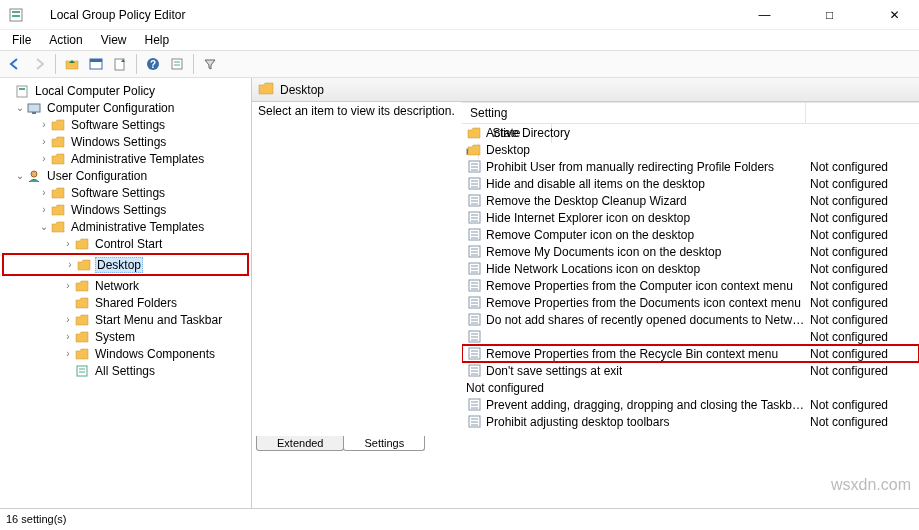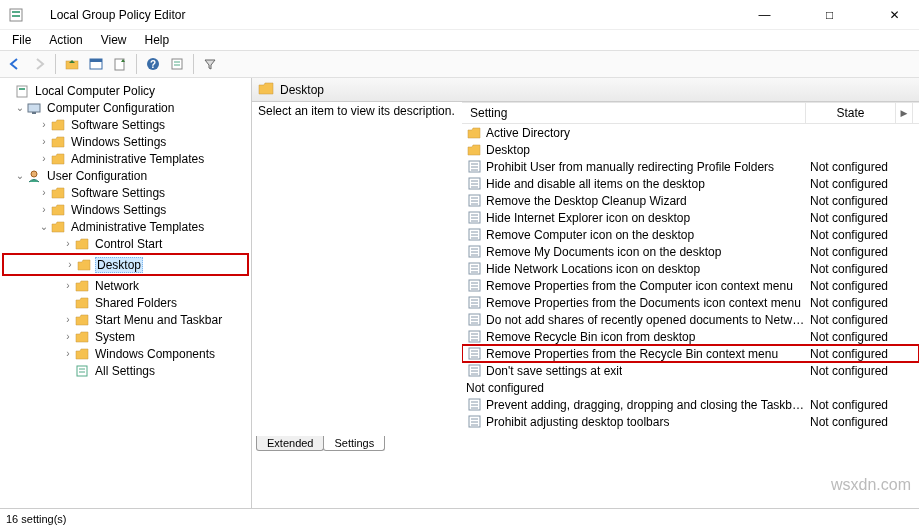--- a/index.html
+++ b/index.html
@@ -22,34 +22,34 @@
 .tree .node { display: flex; align-items: center; height: 17px; white-space: nowrap; }
 .tree .node .tw { width: 12px; text-align: center; color: #777; font-size: 10px; cursor: pointer; }
 .tree .node .ic { width: 16px; height: 16px; margin-right: 3px; display:flex; align-items:center; justify-content:center; }
 .tree .node .lbl { padding: 0 2px; }
 .tree .node.sel .lbl { background: #cde8ff; border: 1px dotted #7eb4ea; padding: 0 1px; }
 .tree .redbox { border: 2px solid #c00; padding: 1px 0; margin: 1px 0; }
 
 .right { flex: 1; display: flex; flex-direction: column; }
 .crumb { height: 24px; background: linear-gradient(#f8f8f8,#eaeaea); border-bottom: 1px solid #ccc; display: flex; align-items: center; padding: 0 6px; gap: 6px; }
 .desc { height: 18px; padding: 2px 6px; font-size: 12px; }
-.listhdr { height: 22px; display: flex; border-top: 1px solid #e5e5e5; border-bottom: 1px solid #e5e5e5; background: #fff; }
+.listhdr { height: 22px; display: flex; border-top: 1px solid #e5e5e5; border-bottom: 1px solid #e5e5e5; background: #fff; flex-direction: column; }
 .listhdr .col { padding: 3px 8px; border-right: 1px solid #e5e5e5; }
 .listhdr .col1 { width: 344px; }
 .listhdr .col2 { width: 90px; text-align: center; }
 .listhdr .col3 { width: 12px; display:flex; align-items:center; justify-content:center; font-size:9px; color:#666; }
 .list { flex: 1; overflow: hidden; position: relative; }
 .row { display: flex; align-items: center; height: 17px; }
 .row .cell1 { width: 344px; display: flex; align-items: center; padding-left: 4px; white-space: nowrap; overflow: hidden; text-overflow: ellipsis; }
 .row .cell1 .ic { width: 16px; height: 14px; margin-right: 4px; flex-shrink:0; display:flex; align-items:center; justify-content:center; }
 .row .cell1 .txt { white-space: nowrap; overflow: hidden; text-overflow: ellipsis; }
 .row .cell2 { width: 100px; padding-left: 4px; }
 .row.redbox { outline: 2px solid #c00; outline-offset: -1px; }
 .tabs { height: 21px; display:flex; align-items:flex-end; padding-left: 4px; border-top:1px solid #fff; }
-.tab { border:1px solid #999; border-top:none; padding:1px 10px; font-size:11px; margin-right:-1px; background:#f0f0f0; border-radius: 0 0 3px 3px; }
+.tab { border:1px solid #999; border-top:none; padding:1px 20px; font-size:11px; margin-right:-1px; background:#f0f0f0; border-radius: 0 0 3px 3px; }
 .tab.active { background:#fff; }
 
 .status { height: 20px; border-top: 1px solid #ccc; padding: 2px 6px; font-size: 11px; display:flex; align-items:center; }
 .watermark { position: absolute; right: 8px; bottom: 36px; font-size: 16px; color: #bbb; }
 
 
 .folder-svg { fill:#f6c150; stroke:#c7963f; stroke-width:0.5; }
 .setting-svg { fill:#fff; stroke:#89a; stroke-width:1; }
 </style>
 </head>
@@ -478,21 +478,20 @@
             <div class="row">
               <div class="cell1">
                 <span class="ic">
                   <svg width="13" height="13">
                     <rect class="setting-svg" x="1" y="1" width="11" height="11"></rect>
                     <line x1="3" y1="4" x2="10" y2="4" stroke="#89a"></line>
                     <line x1="3" y1="7" x2="10" y2="7" stroke="#89a"></line>
                     <line x1="3" y1="10" x2="10" y2="10" stroke="#89a"></line>
                   </svg>
                 </span>
-                <span class="txt">Remove Recycle Bin icon from desktop</span>
               </div>
               <div class="cell2">Not configured</div>
             </div>
             <div class="row redbox">
               <div class="cell1">
                 <span class="ic">
                   <svg width="13" height="13">
                     <rect class="setting-svg" x="1" y="1" width="11" height="11"></rect>
                     <line x1="3" y1="4" x2="10" y2="4" stroke="#89a"></line>
                     <line x1="3" y1="7" x2="10" y2="7" stroke="#89a"></line>

